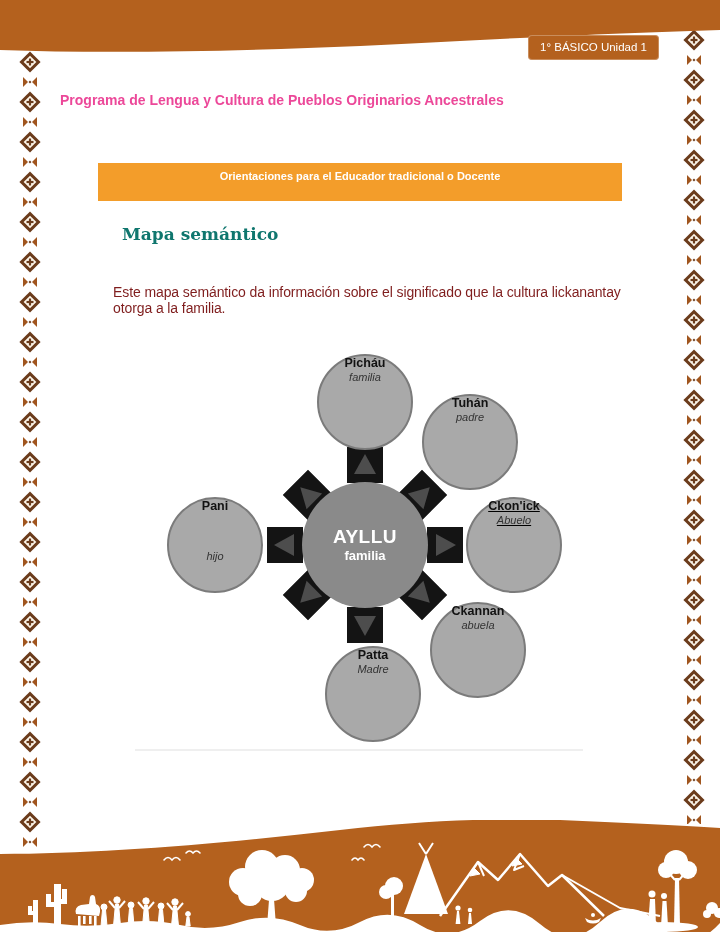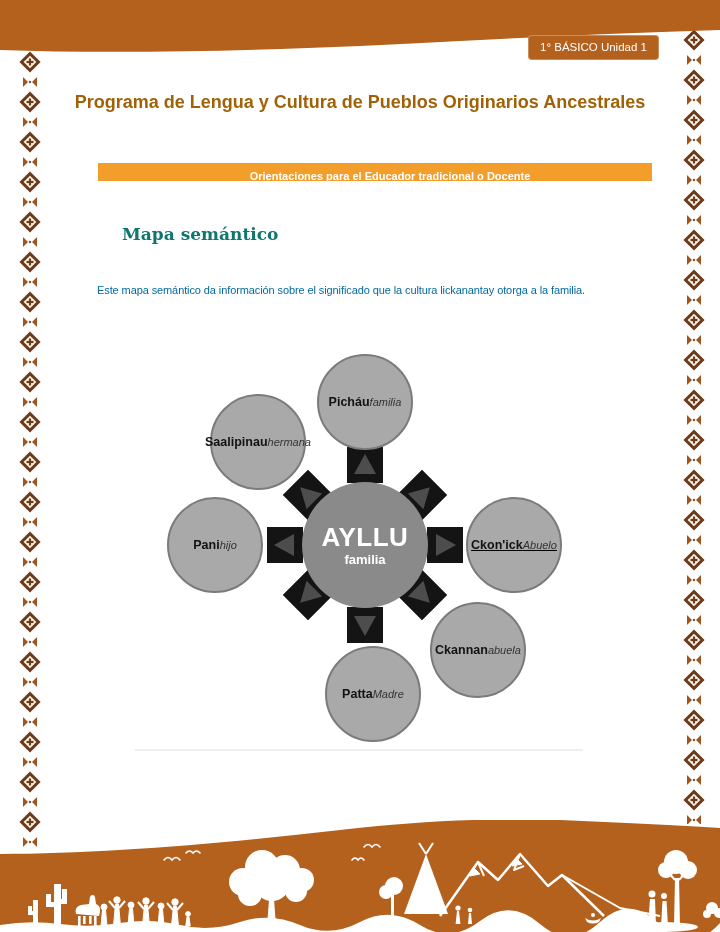--- a/index.html
+++ b/index.html
@@ -11,50 +11,50 @@
   .badge{position:absolute;left:528px;top:35px;width:131px;height:25px;z-index:3;
          background:#b4611e;border-radius:4px;box-shadow:inset 0 0 0 1px rgba(255,255,255,.28);
          color:#ffffff;font-size:11.5px;font-weight:normal;text-align:center;line-height:25px;}
 
   
   .strip{position:absolute;width:22px;z-index:1;}
   .strip-left{left:19px;top:50px;height:800px;}
   .strip-right{left:683px;top:28px;height:796px;}
 
   
-  .title{position:absolute;left:60px;top:92px;width:600px;text-align:center;
-         font-size:18px;font-weight:bold;color:#a16207;z-index:3;}
+  .title{position:absolute;left:60px;top:92px;width:600px;text-align:left;
+         font-size:14px;font-weight:bold;color:#ec4899;z-index:3;}
   .subtitle{position:absolute;left:60px;top:126px;width:600px;text-align:center;
          font-size:14px;font-weight:bold;color:#33220f;z-index:3;}
-  .banner{position:absolute;left:98px;top:163px;width:524px;height:18px;background:#f39d2a;
-         color:#ffffff;font-size:11px;font-weight:bold;text-align:center;line-height:27px;z-index:3;padding-left:30px;}
+  .banner{position:absolute;left:98px;top:163px;width:524px;height:38px;background:#f39d2a;
+         color:#ffffff;font-size:11px;font-weight:bold;text-align:center;line-height:27px;z-index:3;}
   .heading{position:absolute;left:122px;top:224px;font-family:"DejaVu Serif",serif;
          font-size:17px;font-weight:bold;color:#0f766e;z-index:3;}
-  .description{position:absolute;left:97px;top:284px;width:540px;font-size:11px;
-         color:#0369a1;z-index:3;letter-spacing:-0.1px;}
+  .description{position:absolute;left:113px;top:284px;width:540px;font-size:14px;
+         color:#7f1d1d;z-index:3;letter-spacing:-0.1px;}
 
   
   .diagram{position:absolute;left:140px;top:340px;width:450px;height:420px;z-index:3;}
   .node{position:absolute;width:96px;height:96px;border-radius:50%;background:#a9a9a9;
-        border:2px solid #7b7b7b;box-sizing:border-box;display:flex;
-        align-items:center;justify-content:center;text-align:center;z-index:3;}
+        border:2px solid #7b7b7b;box-sizing:border-box;display:flex;flex-direction:column;
+        align-items:center;text-align:center;z-index:3;}
   .node .term{font-weight:bold;font-size:12.5px;color:#121212;line-height:1.15;}
   .node .meaning{font-style:italic;font-size:11px;color:#333333;line-height:1.15;margin-top:1px;}
   .pos-top{left:177px;top:14px;}
   .pos-top-right{left:282px;top:54px;}
   .pos-right{left:326px;top:157px;text-decoration:underline;}
   .pos-bottom-right{left:290px;top:262px;}
   .pos-bottom{left:185px;top:306px;}
   .pos-bottom-left{left:64px;top:260px;}
-  .pos-left{left:27px;top:157px;}
+  .pos-left{left:27px;top:157px;gap:36px;}
   .pos-top-left{left:70px;top:54px;}
   .center-node{position:absolute;left:162px;top:142px;width:126px;height:126px;border-radius:50%;
         background:#8a8a8a;display:flex;flex-direction:column;align-items:center;justify-content:center;
         text-align:center;z-index:2;}
-  .center-node .term{font-weight:bold;font-size:26px;color:#ffffff;letter-spacing:.5px;line-height:1.1;}
+  .center-node .term{font-weight:bold;font-size:19px;color:#ffffff;letter-spacing:.5px;line-height:1.1;}
   .center-node .meaning{font-weight:bold;font-size:13px;color:#ffffff;line-height:1.2;}
   .conn{position:absolute;width:36px;height:36px;z-index:1;}
   .conn svg{display:block;width:36px;height:36px;}
   .conn-n{left:207px;top:107px;}
   .conn-ne{left:264px;top:137px;transform:rotate(45deg);}
   .conn-e{left:287px;top:187px;transform:rotate(90deg);}
   .conn-se{left:264px;top:237px;transform:rotate(135deg);}
   .conn-s{left:207px;top:267px;transform:rotate(180deg);}
   .conn-sw{left:150px;top:237px;transform:rotate(225deg);}
   .conn-w{left:127px;top:187px;transform:rotate(270deg);}
@@ -153,39 +153,39 @@
 
     <div class="center-node">
       <span class="term">AYLLU</span>
       <span class="meaning">familia</span>
     </div>
 
     <div class="node pos-top">
       <span class="term">Picháu</span>
       <span class="meaning">familia</span>
     </div>
+    <div class="node pos-top-right">
+      <span class="term">Tuhán</span>
+      <span class="meaning">padre</span>
+    </div>
     <div class="node pos-right">
       <span class="term">Ckon'ick</span>
       <span class="meaning">Abuelo</span>
     </div>
     <div class="node pos-bottom-right">
       <span class="term">Ckannan</span>
       <span class="meaning">abuela</span>
     </div>
     <div class="node pos-bottom">
       <span class="term">Patta</span>
       <span class="meaning">Madre</span>
     </div>
     <div class="node pos-left">
       <span class="term">Pani</span>
       <span class="meaning">hijo</span>
-    </div>
-    <div class="node pos-top-left">
-      <span class="term">Saalipinau</span>
-      <span class="meaning">hermana</span>
     </div>
   </div>
 
   <div class="divider"></div>
 
   <svg class="bottom-band" width="720" height="112" viewBox="0 0 720 112">
     <path d="M0,34 C100,34 220,24 340,10 C420,1 480,-2 560,0 C620,3 680,5 720,8 L720,112 L0,112 Z" fill="#b4611e"></path>
     <g fill="#ffffff" stroke="none">
 
       <path d="M0,112 L0,105 Q30,100 60,104 T120,103 T180,105 T240,102 T300,105 T360,102 T420,105 T480,101 T540,104 T600,102 T660,105 T720,103 L720,112 Z"></path>

